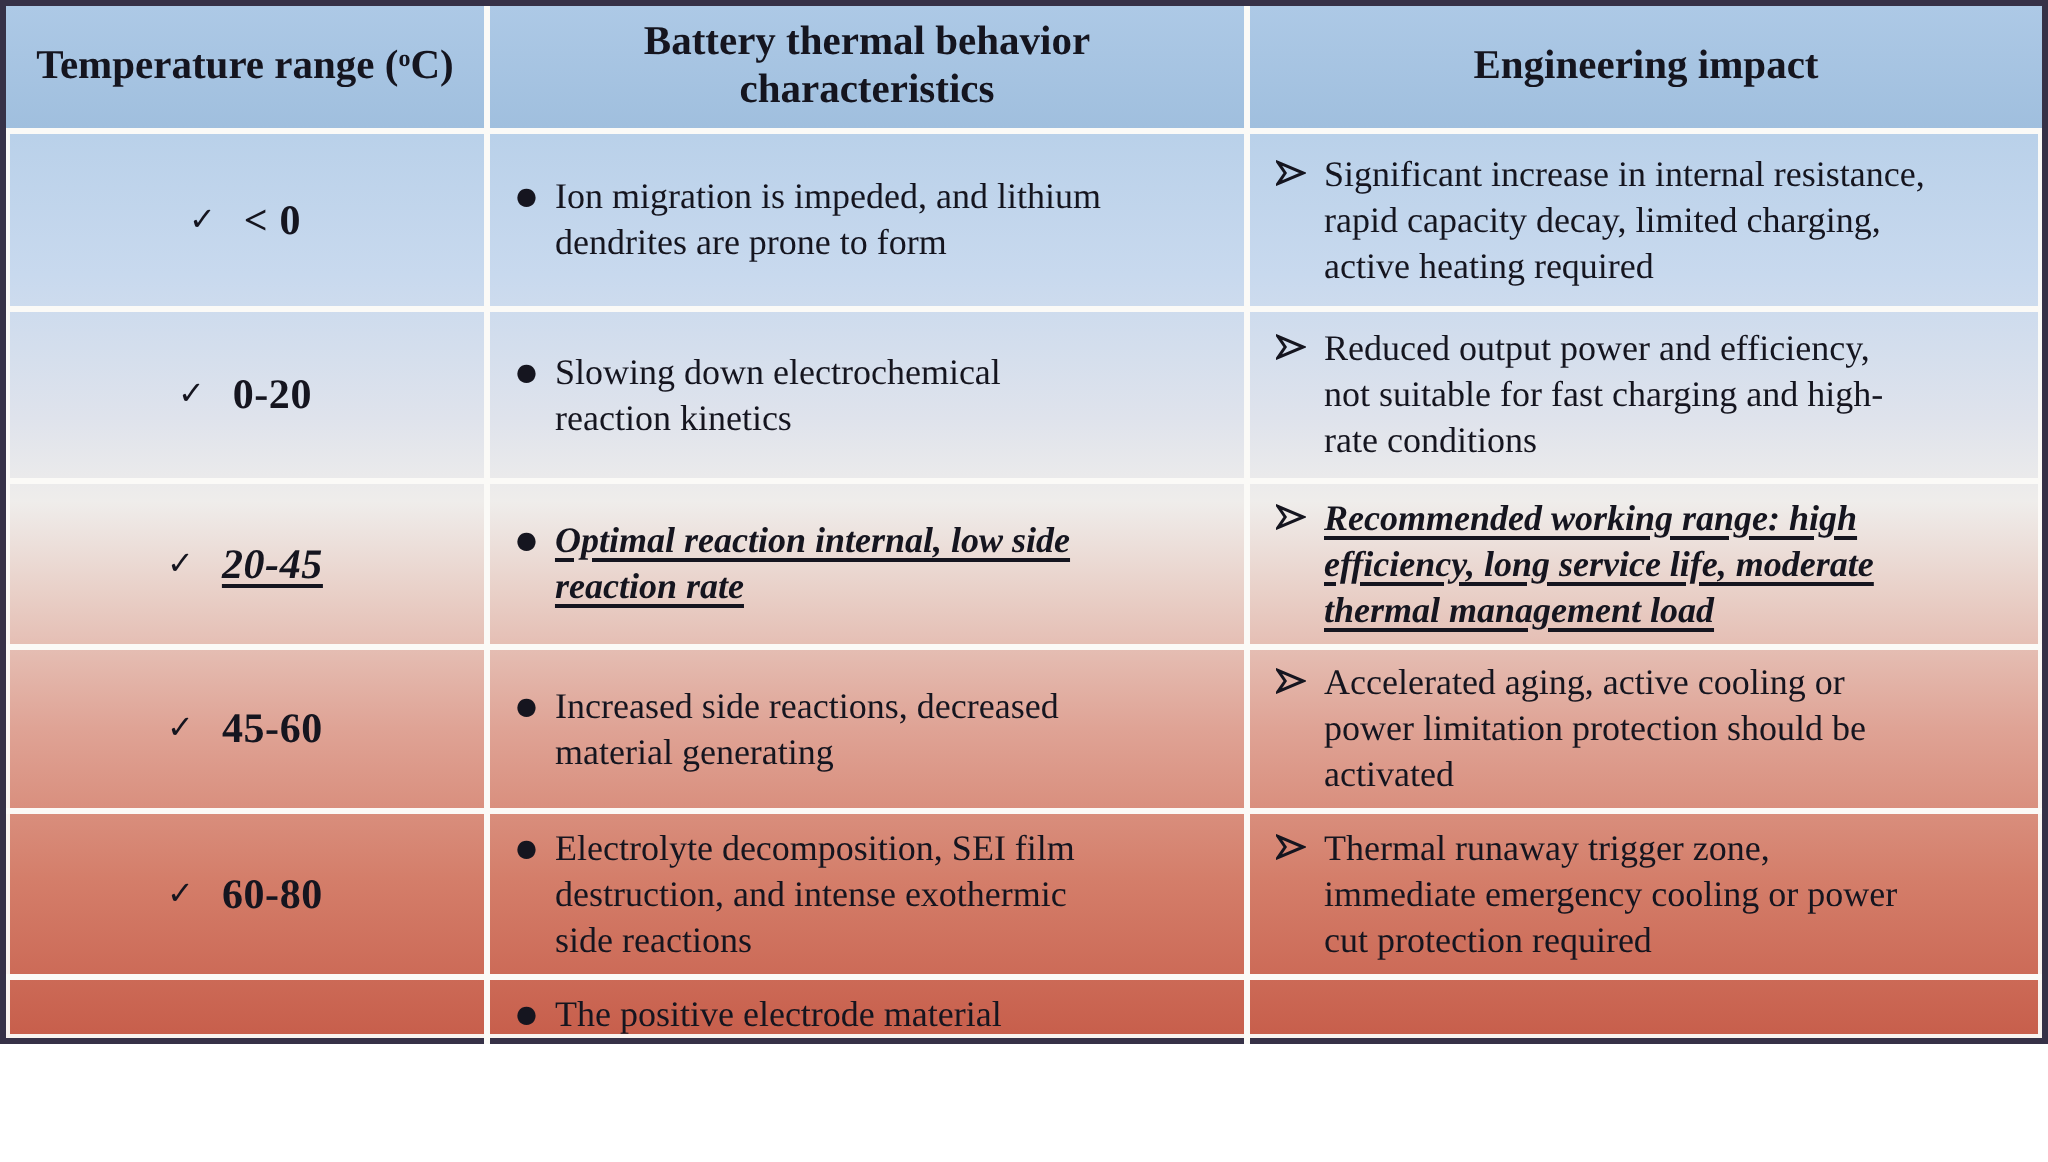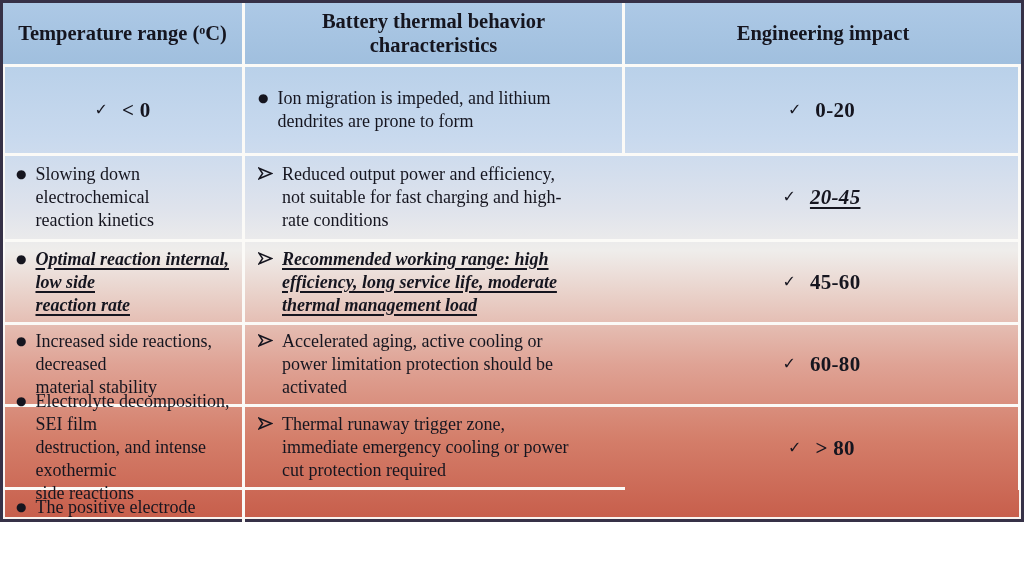--- a/index.html
+++ b/index.html
@@ -110,20 +110,30 @@
       <span class="check">✓</span>
       <span class="range-label">&lt; 0</span>
     </div>
     <div class="cell body-cell">
       <div class="li">
           <span class="bullet">●</span>
           <span class="text">Ion migration is impeded, and lithium
 dendrites are prone to form</span>
         </div>
     </div>
+    <div class="cell body-cell last-col">
+      <div class="li">
+          <span class="arrow"><svg width="15" height="13" viewBox="0 0 15 13">
+              <path d="M1 1.2 L13.6 6.5 L1 11.8 L4.6 6.5 Z" fill="none" stroke="#15151f" stroke-width="1.5" stroke-linejoin="miter"></path>
+            </svg></span>
+          <span class="text">Significant increase in internal resistance,
+rapid capacity decay, limited charging,
+active heating required</span>
+        </div>
+    </div>
 
     <div class="cell temp-cell">
       <span class="check">✓</span>
       <span class="range-label">0-20</span>
     </div>
     <div class="cell body-cell">
       <div class="li">
           <span class="bullet">●</span>
           <span class="text">Slowing down electrochemical
 reaction kinetics</span>
@@ -163,21 +173,21 @@
     </div>
 
     <div class="cell temp-cell">
       <span class="check">✓</span>
       <span class="range-label">45-60</span>
     </div>
     <div class="cell body-cell">
       <div class="li">
           <span class="bullet">●</span>
           <span class="text">Increased side reactions, decreased
-material stability</span>
+material generating</span>
         </div>
     </div>
     <div class="cell body-cell last-col">
       <div class="li">
           <span class="arrow"><svg width="15" height="13" viewBox="0 0 15 13">
               <path d="M1 1.2 L13.6 6.5 L1 11.8 L4.6 6.5 Z" fill="none" stroke="#15151f" stroke-width="1.5" stroke-linejoin="miter"></path>
             </svg></span>
           <span class="text">Accelerated aging, active cooling or
 power limitation protection should be
 activated</span>

